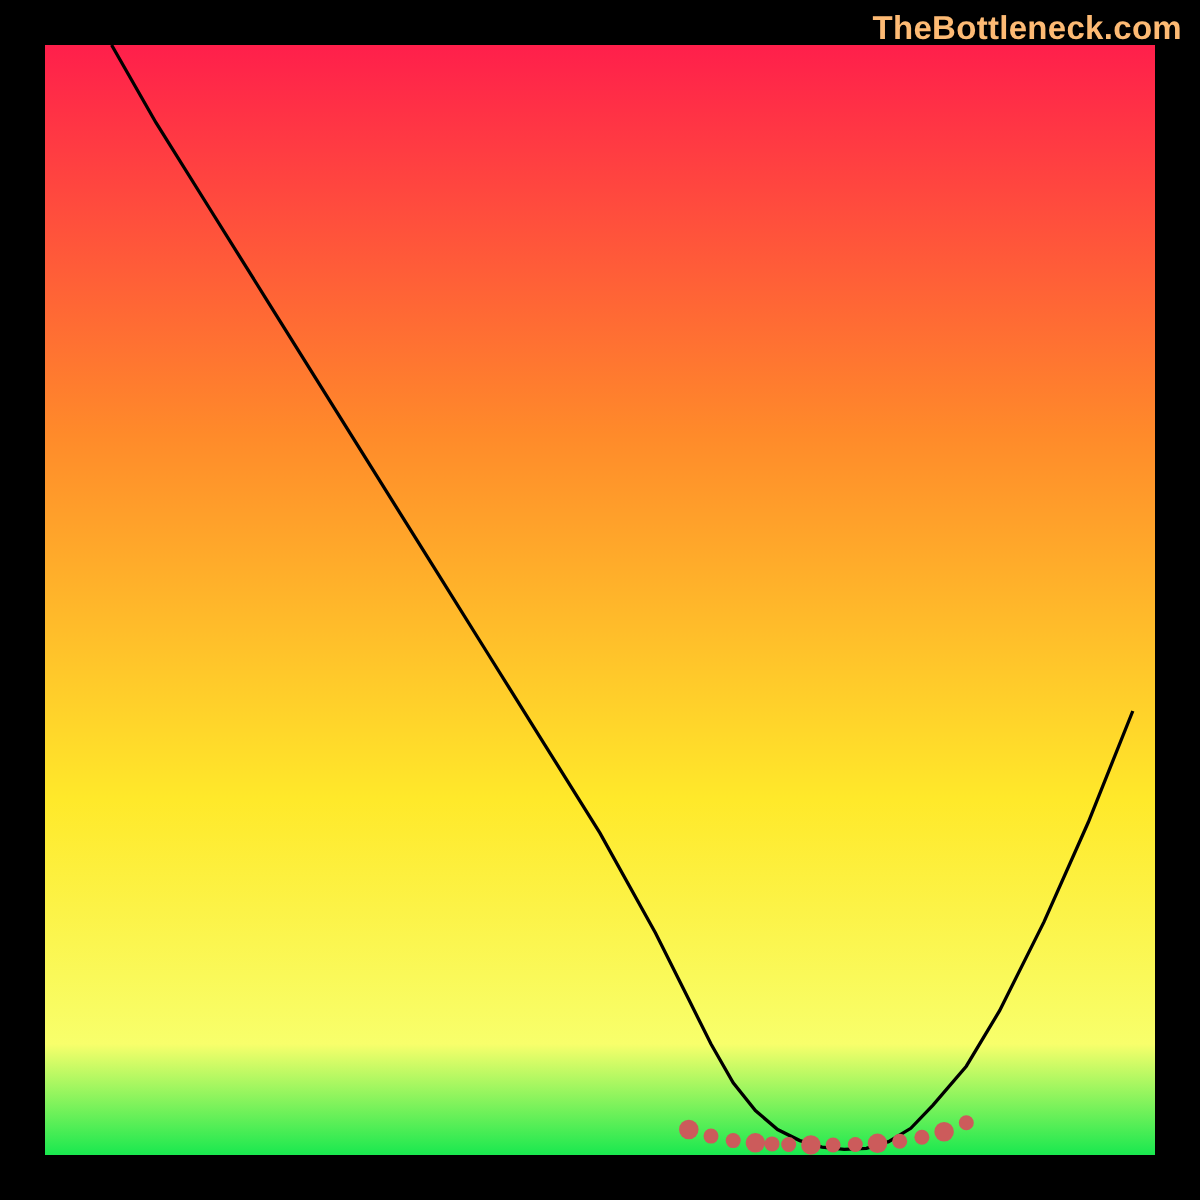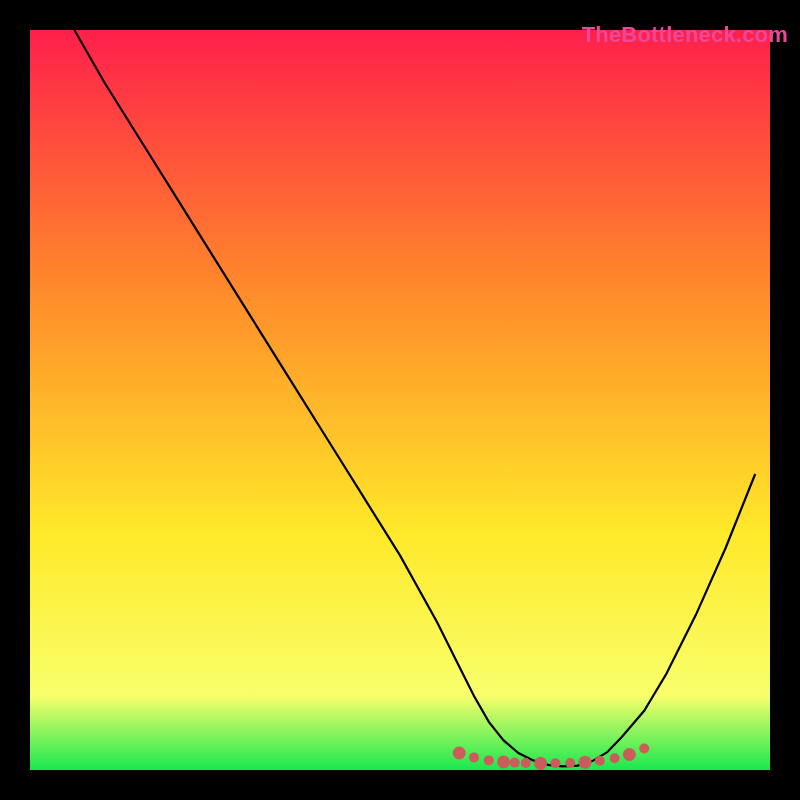--- a/index.html
+++ b/index.html
@@ -14,26 +14,25 @@
   .frame {
     position: relative;
     width: 800px;
     height: 800px;
     background: #000;
   }
   .watermark {
     position: absolute;
     top: 6px;
     right: 12px;
-    color: #ec4899;
+    color: #fdba74;
     font-size: 22px;
     font-weight: 600;
     letter-spacing: 0.2px;
     z-index: 20;
-    margin-top: 16px;
   }
   svg.plot {
     position: absolute;
     left: 0;
     top: 0;
     width: 800px;
     height: 800px;
   }
 </style>
 </head>

